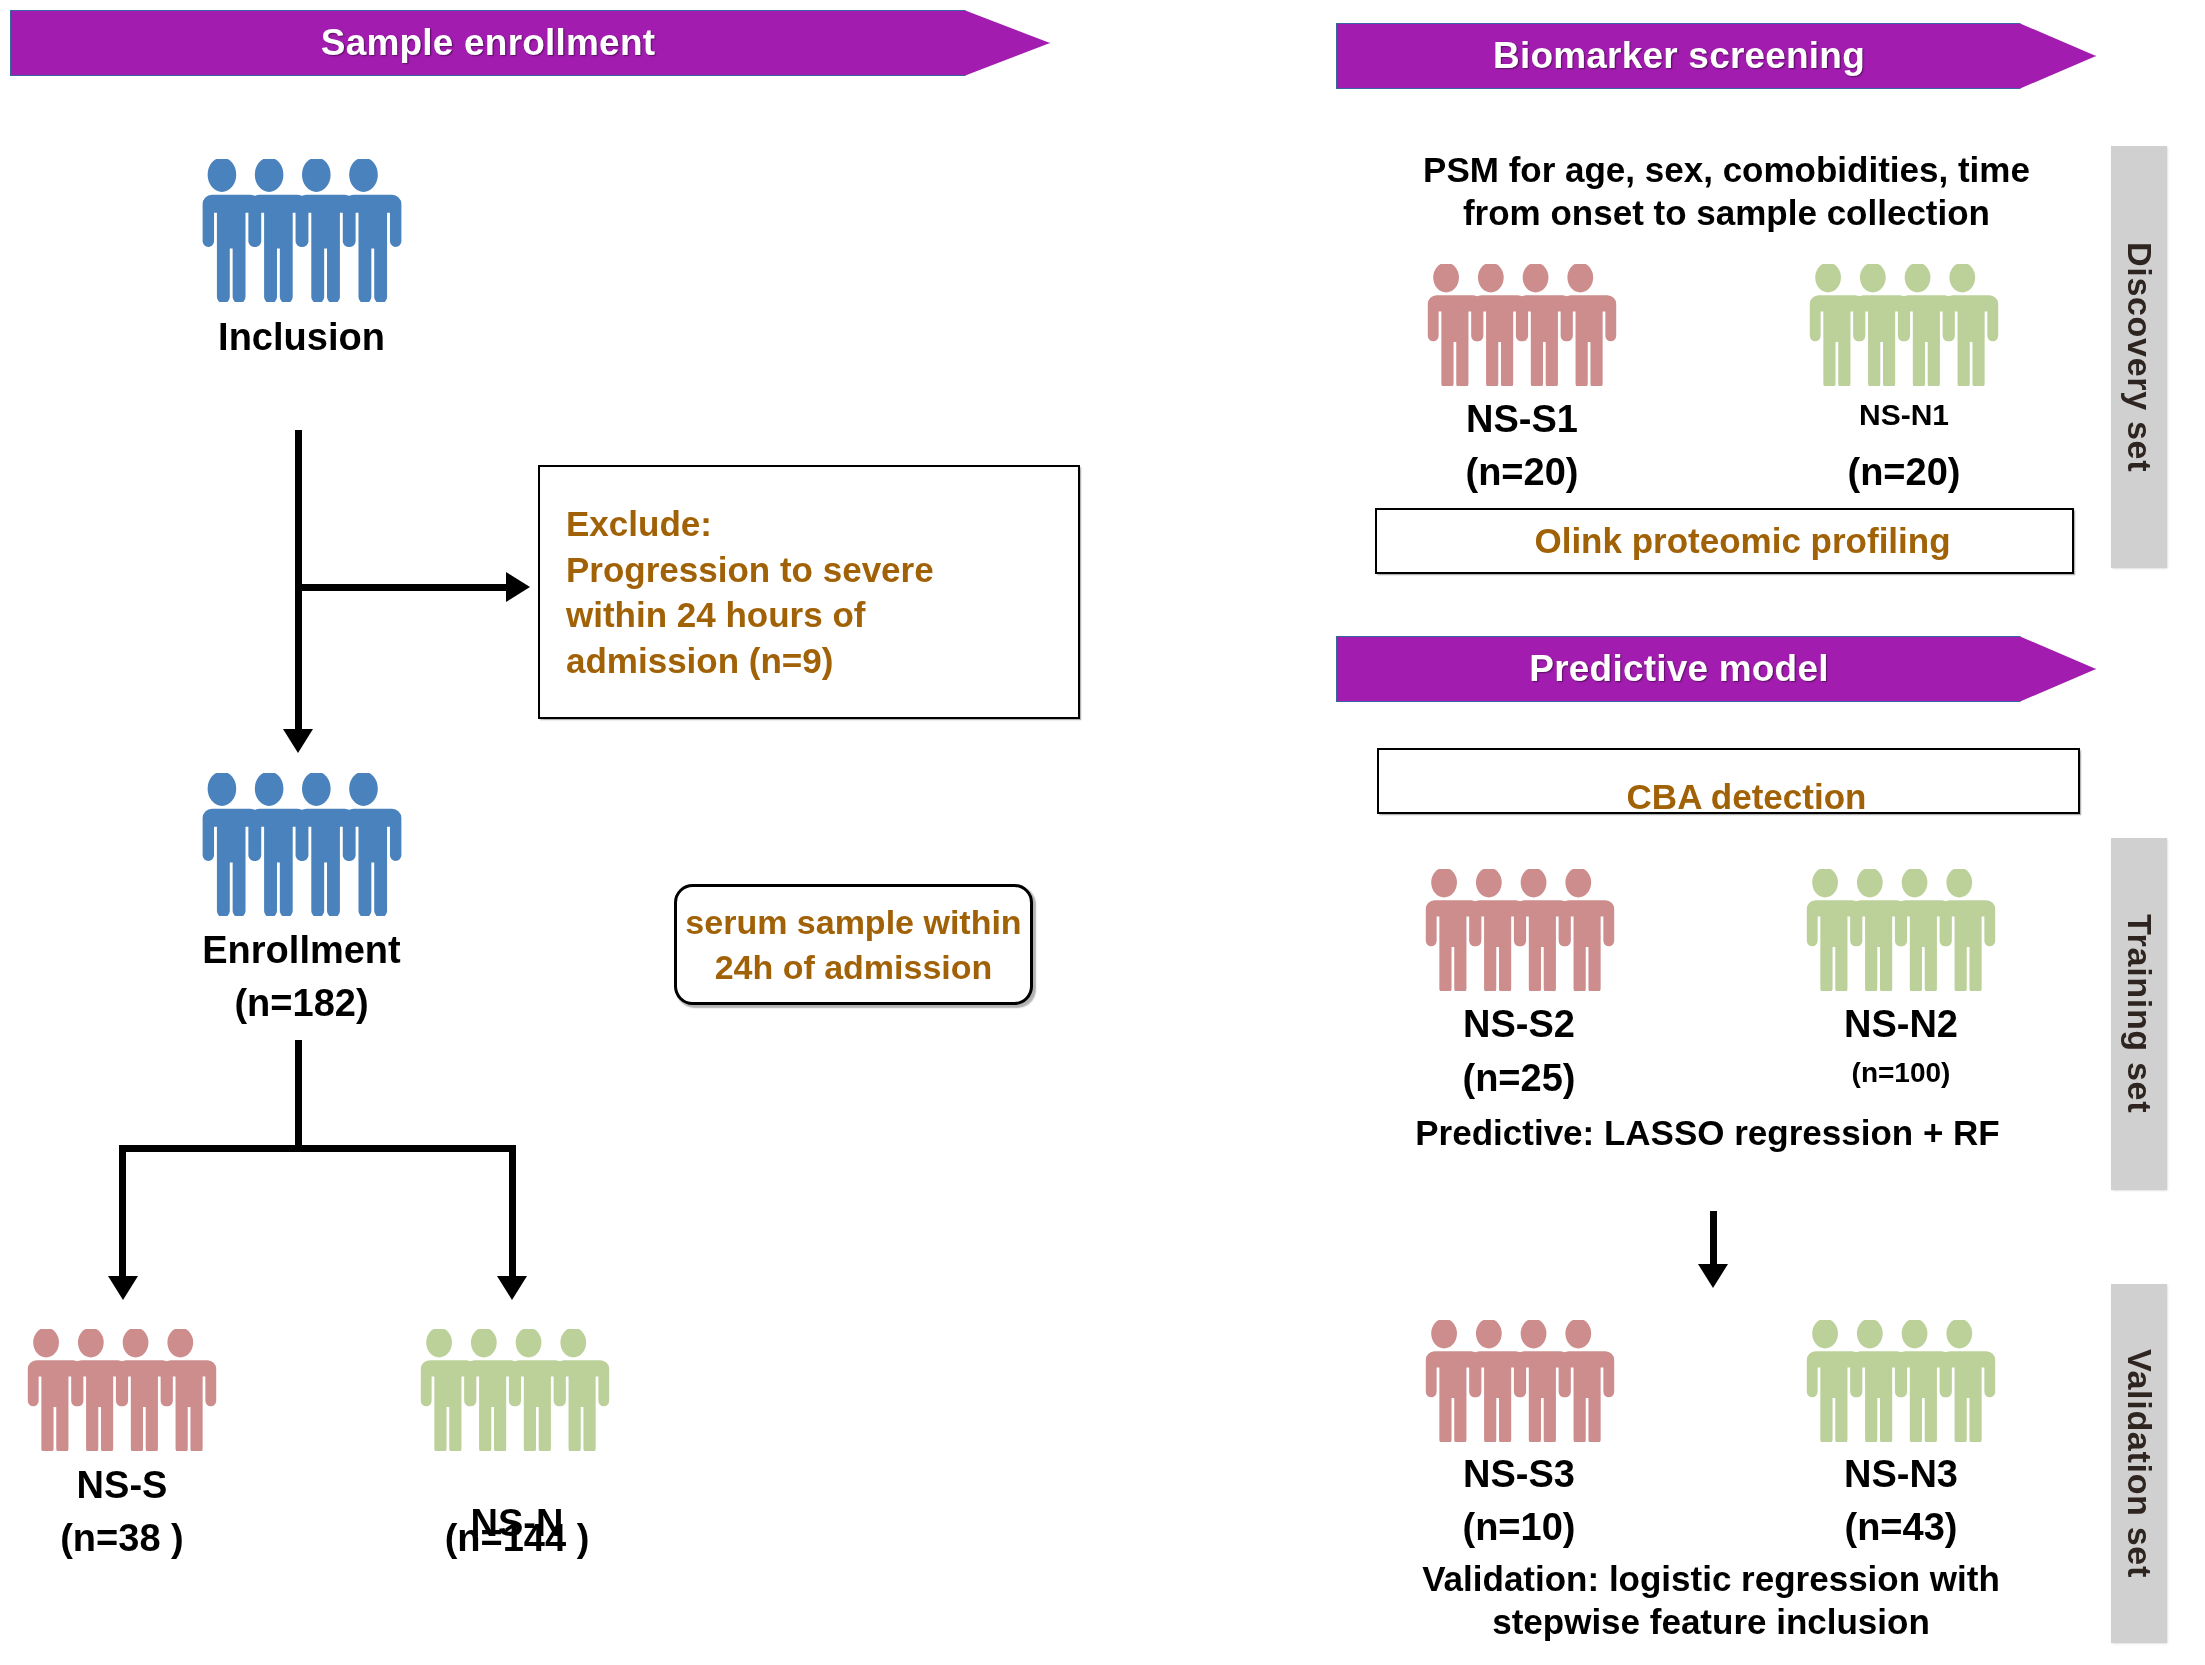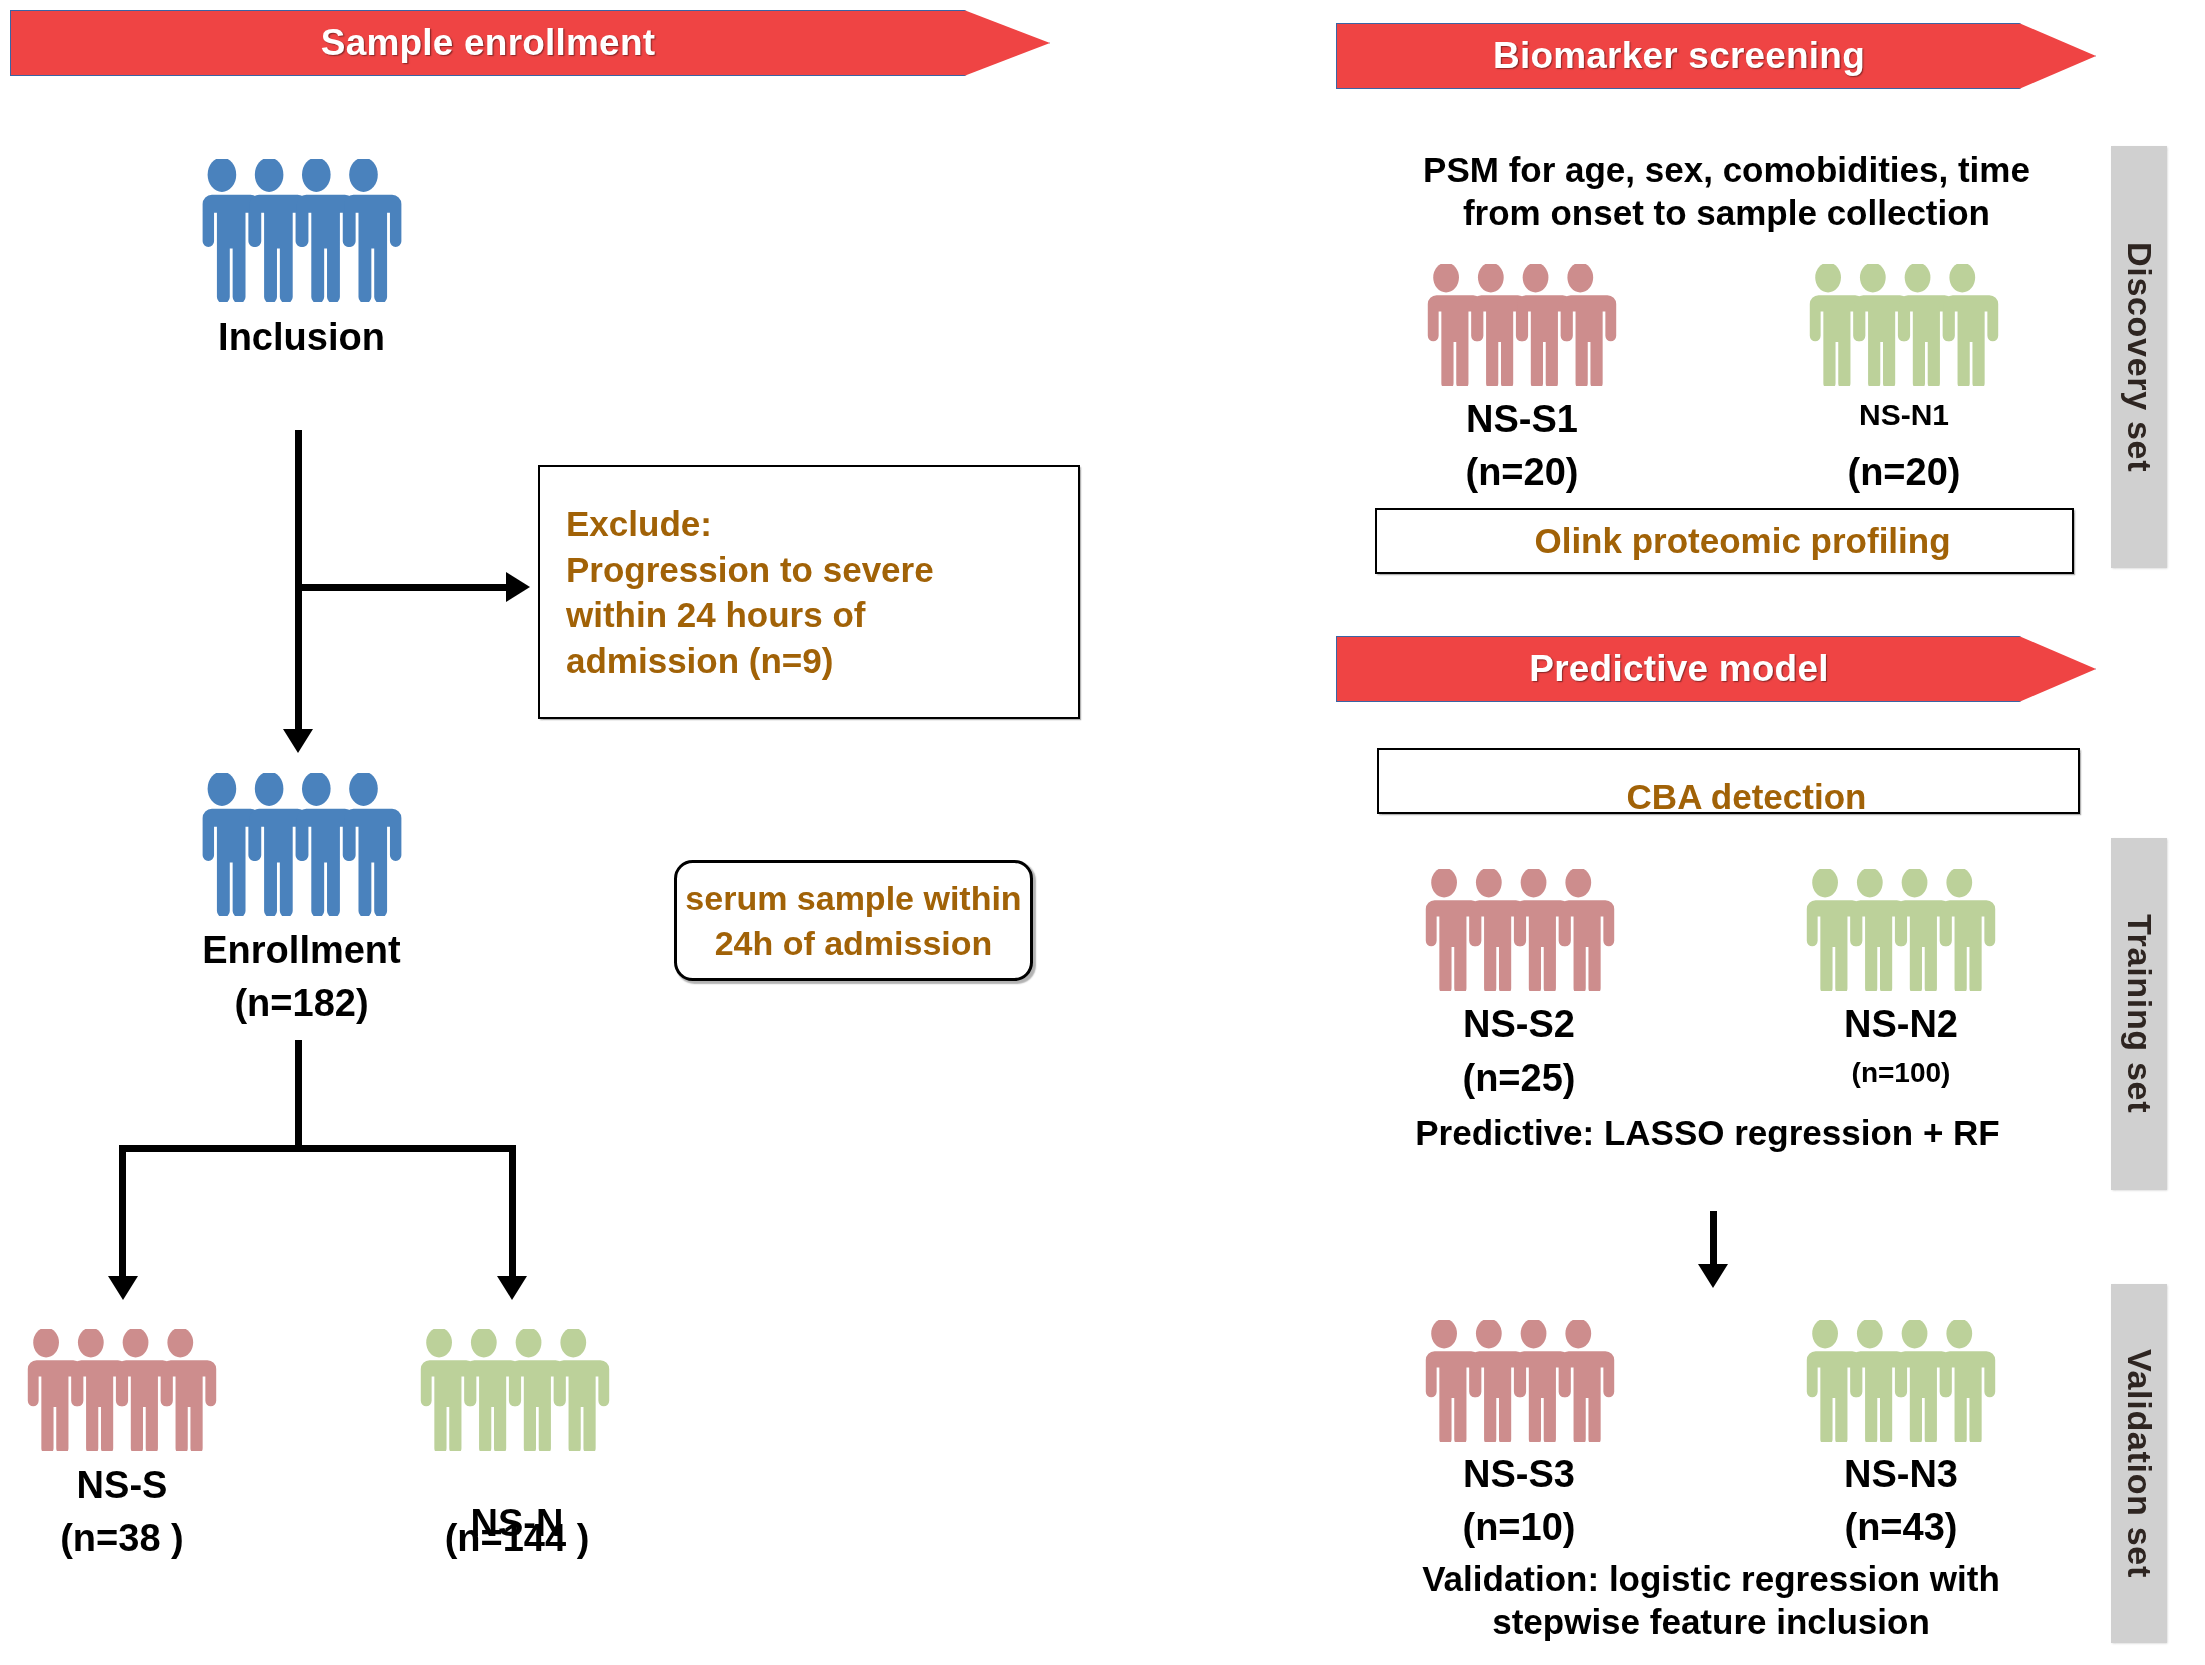--- a/index.html
+++ b/index.html
@@ -10,21 +10,21 @@
   #canvas{
     position:relative;
     width:2205px;
     height:1665px;
     background:#ffffff;
     overflow:hidden;
   }
   
   .banner{
     position:absolute;
-    background:#ef4444;
+    background:#a21caf;
     display:flex;
     align-items:center;
     justify-content:center;
     box-sizing:border-box;
     box-shadow:1.4px 1.4px 2.2px rgba(0,0,0,.28);
     border:1.4px solid #3a64a4;
   }
   .banner .btxt{
     color:#ffffff;
     font-weight:bold;
@@ -173,21 +173,21 @@
           <ellipse cx="33" cy="22" rx="20" ry="24"></ellipse>
           <path d="M13 50 h40 a13 13 0 0 1 13 13 v52 a8 8 0 0 1 -16 0 v-40 h-4 v118 a9 9 0 0 1 -18 0 v-68 h-4 v68 a9 9 0 0 1 -18 0 v-118 h-4 v40 a8 8 0 0 1 -16 0 v-52 a13 13 0 0 1 13 -13 z" transform="translate(20,0)"></path>
         </g>
       </g>
     </svg>
   </div>
 
   <div class="lbl" style="left:115px;top:927px;width:373px;font-size:38px;">Enrollment</div>
   <div class="lbl" style="left:115px;top:980px;width:373px;font-size:38px;">(n=182)</div>
 
-  <div class="boxround" style="left:674px;top:860px;width:359px;height:121px;">
+  <div class="boxround" style="left:674px;top:884px;width:359px;height:121px;">
     <div class="btext" style="font-size:34px;white-space:pre-line;text-align:center;">serum sample within
 24h of admission</div>
   </div>
 
   <div class="vline" style="left:295px;top:1040px;width:6.5px;height:110px;"></div>
   <div class="hline" style="left:119px;top:1145px;width:396px;height:6.5px;"></div>
   <div class="vline" style="left:119px;top:1145px;width:6.5px;height:136px;"></div>
   <div class="vline" style="left:509px;top:1145px;width:6.5px;height:136px;"></div>
   <div class="arrowdown" style="left:108px;top:1276px;"></div>
   <div class="arrowdown" style="left:497px;top:1276px;"></div>

